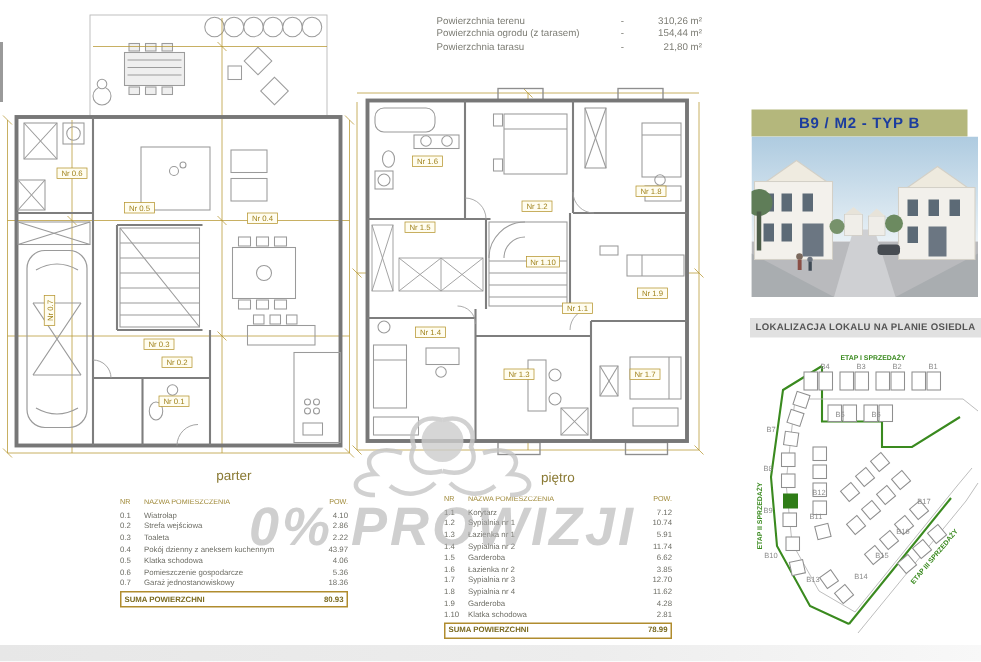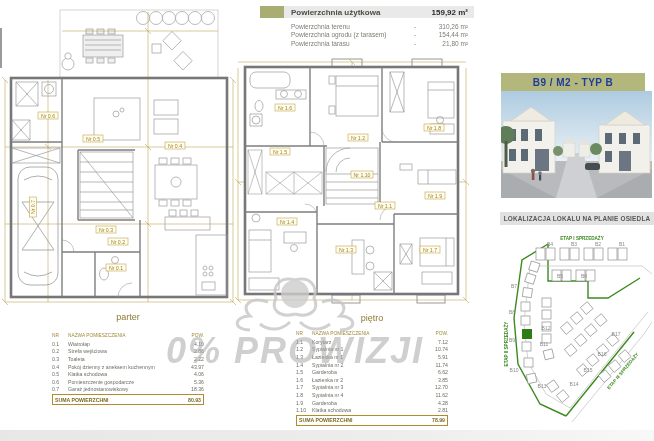--- a/index.html
+++ b/index.html
@@ -32,21 +32,21 @@
     display:flex;align-items:center;justify-content:center;}
   #loc-bar span{font-size:6.4px;font-weight:bold;color:#555;letter-spacing:.2px;}
   #site-plan{left:500px;top:226px;width:154px;height:205px;}
 
   
   #plan-parter{left:0px;top:2px;width:240px;height:304px;}
   #plan-pietro{left:232px;top:54px;width:242px;height:254px;}
 
   
   .floor-table{width:152px;}
-  #table-parter{left:52px;top:312px;}
+  #table-parter{left:80px;top:312px;}
   #table-pietro{left:296px;top:313px;}
   .floor-title{text-align:center;font-size:9px;color:#8a7a34;margin-bottom:9px;}
   #table-pietro .floor-title{margin-bottom:6px;}
   .t-head,.t-row{display:flex;align-items:center;}
   .t-head{height:9px;}
   .t-row{height:7.6px;}
   .c-nr{width:16px;font-size:5.2px;color:#6e6e66;}
   .c-name{flex:1;font-size:5.2px;color:#6e6e66;white-space:nowrap;overflow:hidden;}
   .c-pow{width:26px;text-align:right;font-size:5.2px;color:#6e6e66;}
   .t-head .c-nr,.t-head .c-name,.t-head .c-pow{color:#a08a3a;font-size:4.8px;}
@@ -405,27 +405,20 @@
         <text x="203" y="143.5">Nr 1.9</text>
       </g>
     <g>
         <rect x="119" y="117" width="22" height="7" fill="#fffdf0" stroke="#b6952f" stroke-width="0.5"></rect>
         <text x="130" y="122.5">Nr 1.10</text>
       </g>
   </g>
 </svg>
 
 <div id="info-box" class="abs">
-  <div id="info-header">
-    <div class="chip"></div>
-    <div class="bar">
-      <span class="lbl">Powierzchnia użytkowa</span>
-      <span class="val">159,92 m²</span>
-    </div>
-  </div>
   <div class="info-rows">
     <div class="info-row">
       <span class="lbl">Powierzchnia terenu</span>
       <span class="sep">-</span>
       <span class="val">310,26 m²</span>
     </div>
     <div class="info-row">
       <span class="lbl">Powierzchnia ogrodu (z tarasem)</span>
       <span class="sep">-</span>
       <span class="val">154,44 m²</span>

